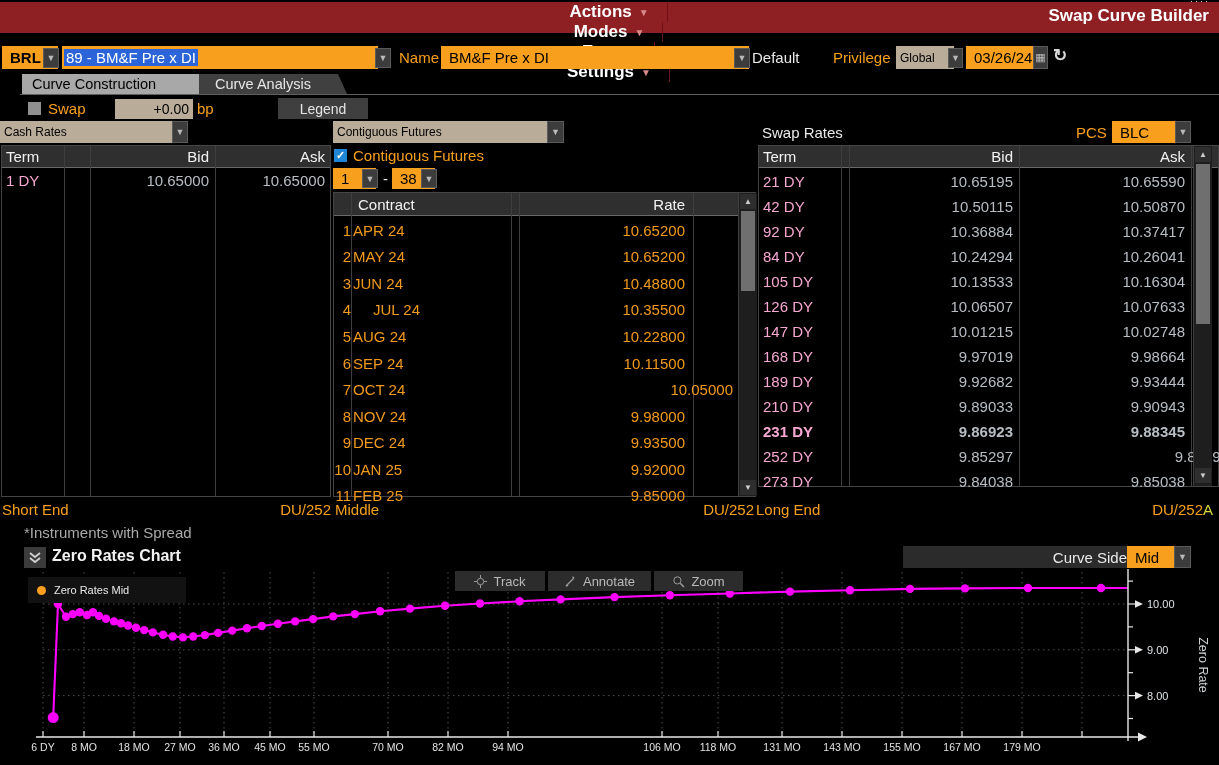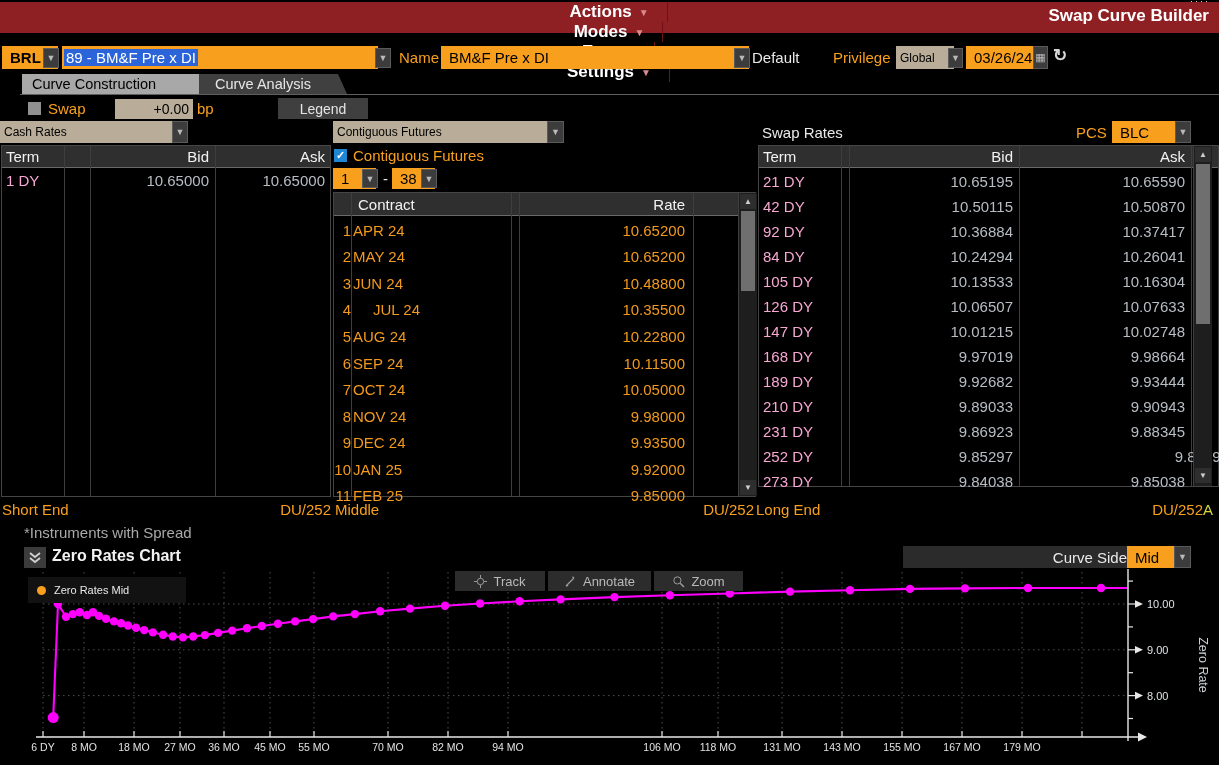--- a/index.html
+++ b/index.html
@@ -183,21 +183,21 @@
         <div class="cell orgval right" style="left:185px;width:166px;">10.22800</div>
       </div>
       <div style="position:absolute;left:0;right:19px;top:156.75px;height:26.55px;">
         <div class="cell orgval right" style="left:0;width:17px;">6</div>
         <div class="cell orgval" style="left:19px;width:156px;">SEP 24</div>
         <div class="cell orgval right" style="left:185px;width:166px;">10.11500</div>
       </div>
       <div style="position:absolute;left:0;right:19px;top:183.3px;height:26.55px;">
         <div class="cell orgval right" style="left:0;width:17px;">7</div>
         <div class="cell orgval" style="left:19px;width:156px;">OCT 24</div>
-        <div class="cell orgval right" style="left:185px;width:166px;">10.05000</div>
+        <div class="cell orgval right" style="left:185px;width:166px;padding-left:48px;">10.05000</div>
       </div>
       <div style="position:absolute;left:0;right:19px;top:209.85px;height:26.55px;">
         <div class="cell orgval right" style="left:0;width:17px;">8</div>
         <div class="cell orgval" style="left:19px;width:156px;">NOV 24</div>
         <div class="cell orgval right" style="left:185px;width:166px;">9.98000</div>
       </div>
       <div style="position:absolute;left:0;right:19px;top:236.4px;height:26.55px;">
         <div class="cell orgval right" style="left:0;width:17px;">9</div>
         <div class="cell orgval" style="left:19px;width:156px;">DEC 24</div>
         <div class="cell orgval right" style="left:185px;width:166px;">9.93500</div>
@@ -271,21 +271,21 @@
       <div style="position:absolute;left:0;right:27px;top:223px;height:25px;">
         <div class="cell graydim" style="left:4px;width:76px;">189 DY</div>
         <div class="cell grayval right" style="left:90px;width:164px;">9.92682</div>
         <div class="cell grayval right" style="left:260px;width:166px;">9.93444</div>
       </div>
       <div style="position:absolute;left:0;right:27px;top:248px;height:25px;">
         <div class="cell graydim" style="left:4px;width:76px;">210 DY</div>
         <div class="cell grayval right" style="left:90px;width:164px;">9.89033</div>
         <div class="cell grayval right" style="left:260px;width:166px;">9.90943</div>
       </div>
-      <div style="position:absolute;left:0;right:27px;top:273px;height:25px;">
+      <div style="position:absolute;left:0;right:27px;top:273px;height:25px;font-weight:bold;">
         <div class="cell graydim" style="left:4px;width:76px;">231 DY</div>
         <div class="cell grayval right" style="left:90px;width:164px;">9.86923</div>
         <div class="cell grayval right" style="left:260px;width:166px;">9.88345</div>
       </div>
       <div style="position:absolute;left:0;right:27px;top:298px;height:25px;">
         <div class="cell graydim" style="left:4px;width:76px;">252 DY</div>
         <div class="cell grayval right" style="left:90px;width:164px;">9.85297</div>
         <div class="cell grayval right" style="left:260px;width:166px;padding-left:44px;">9.86297</div>
       </div>
       <div style="position:absolute;left:0;right:27px;top:323px;height:25px;">

